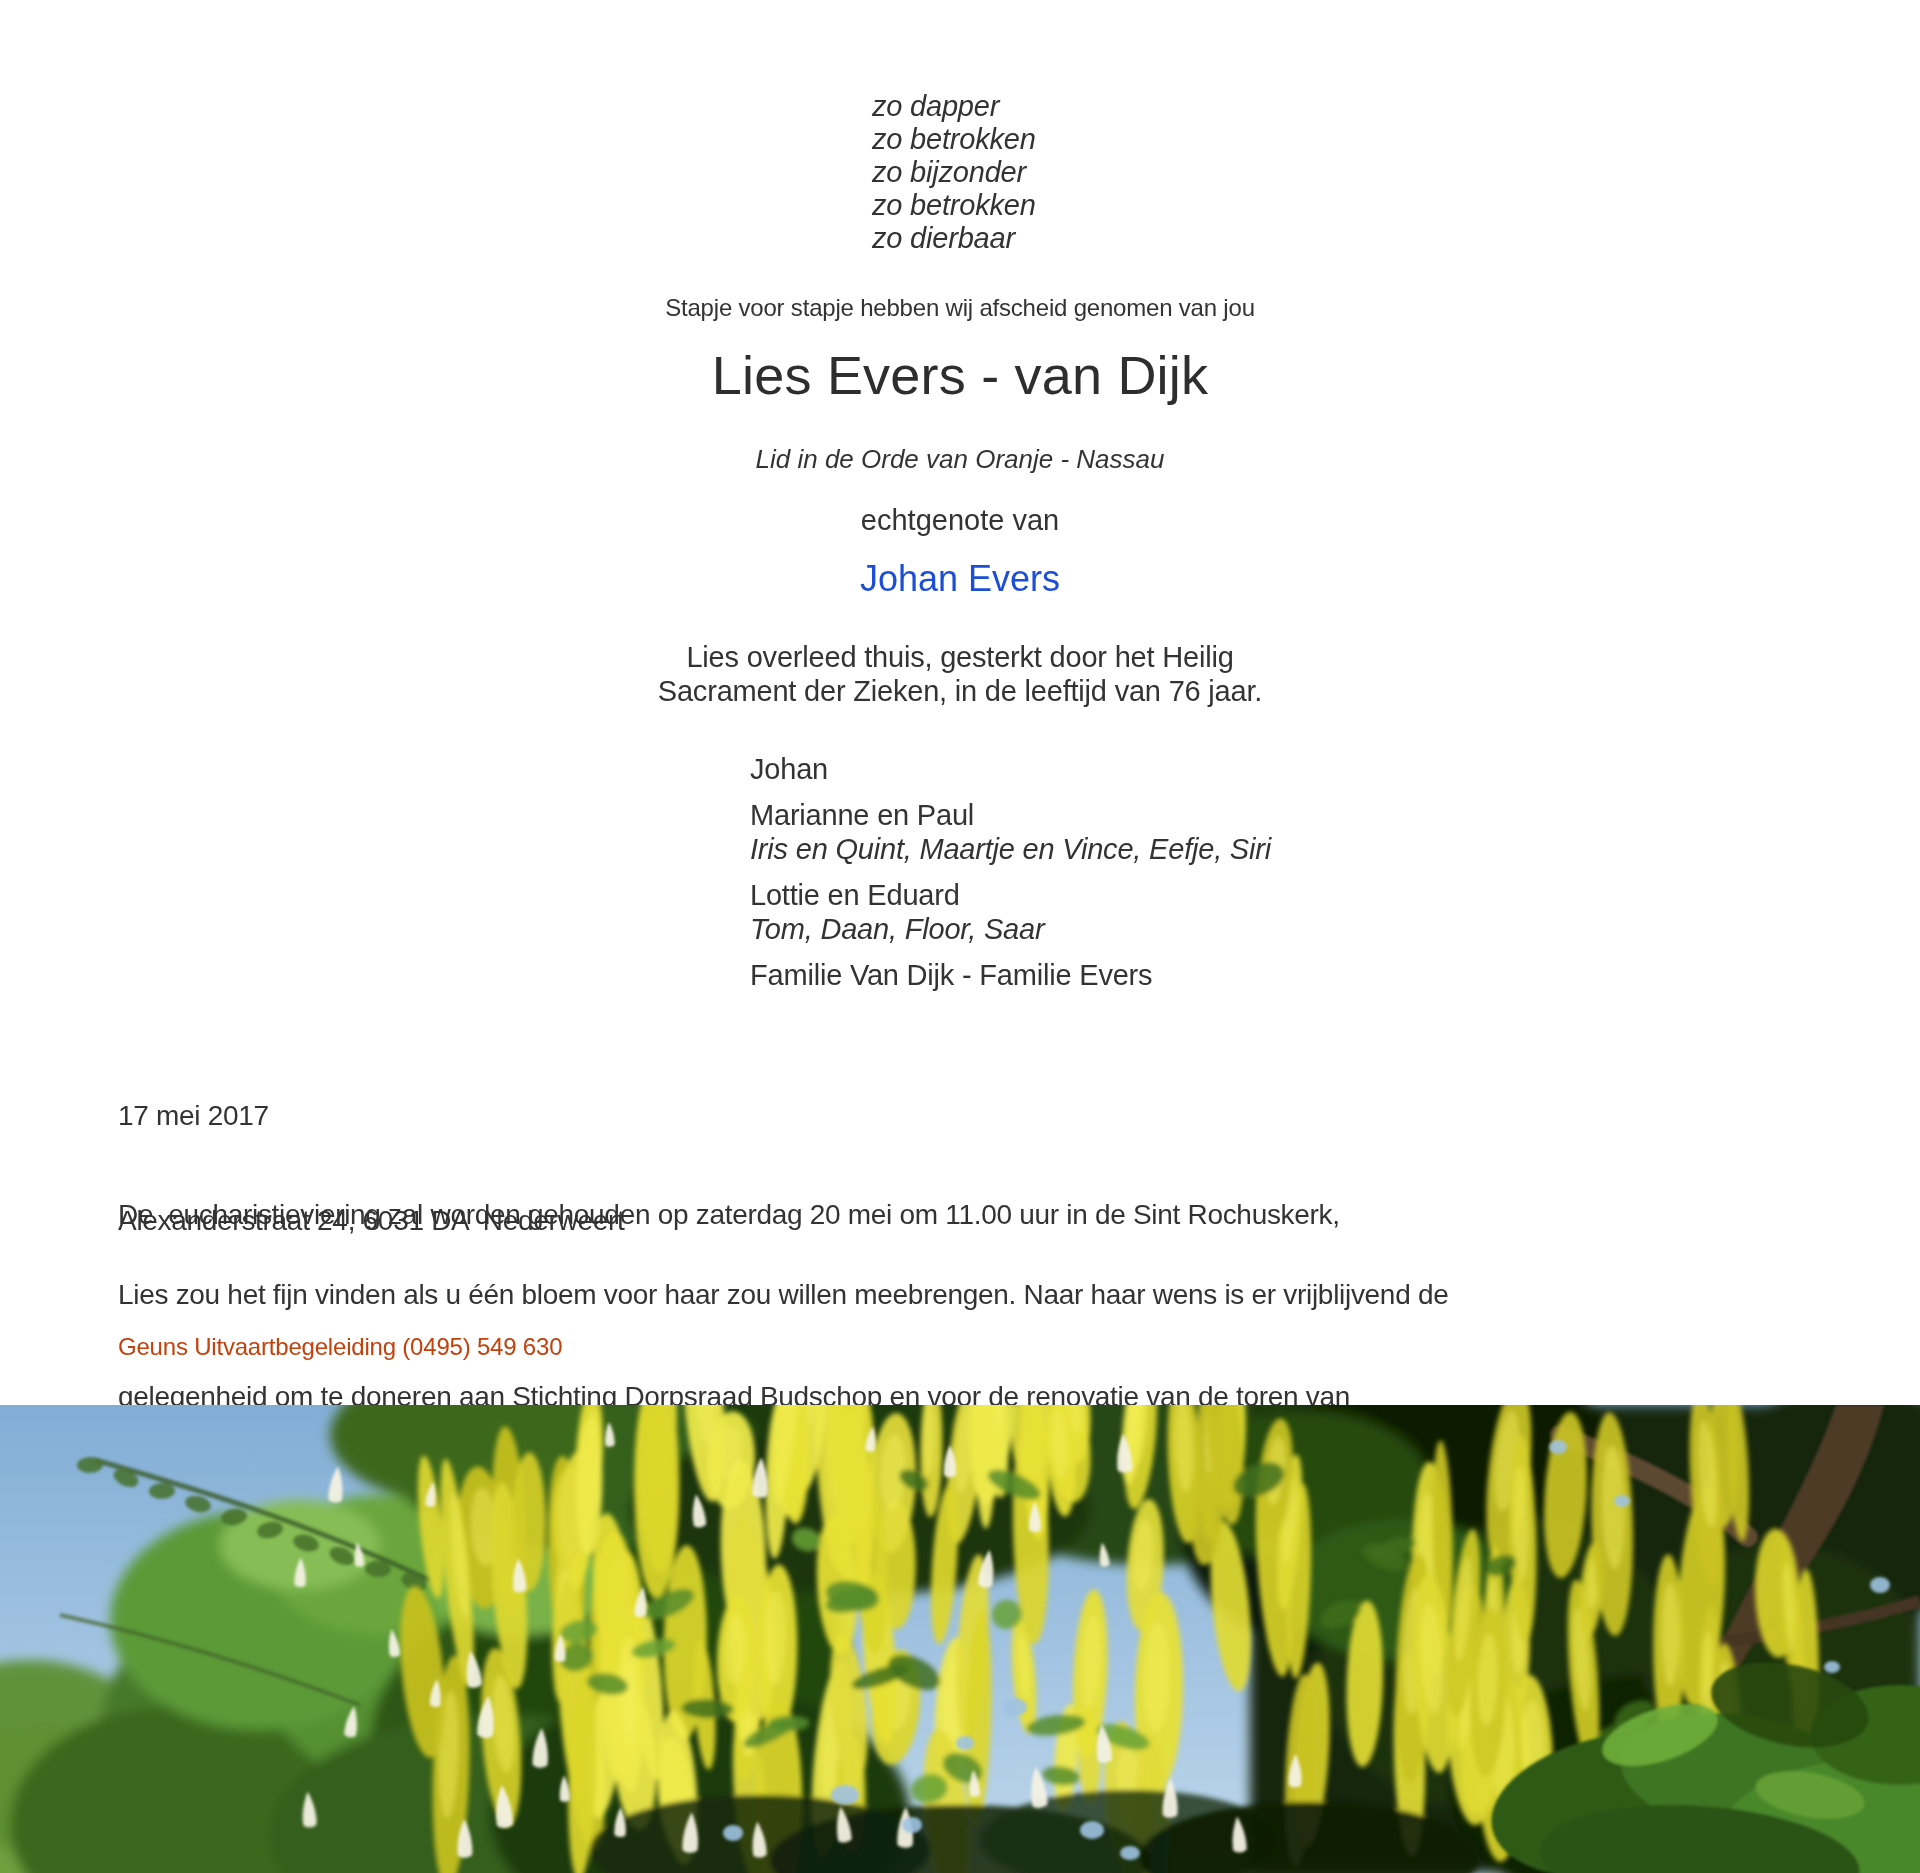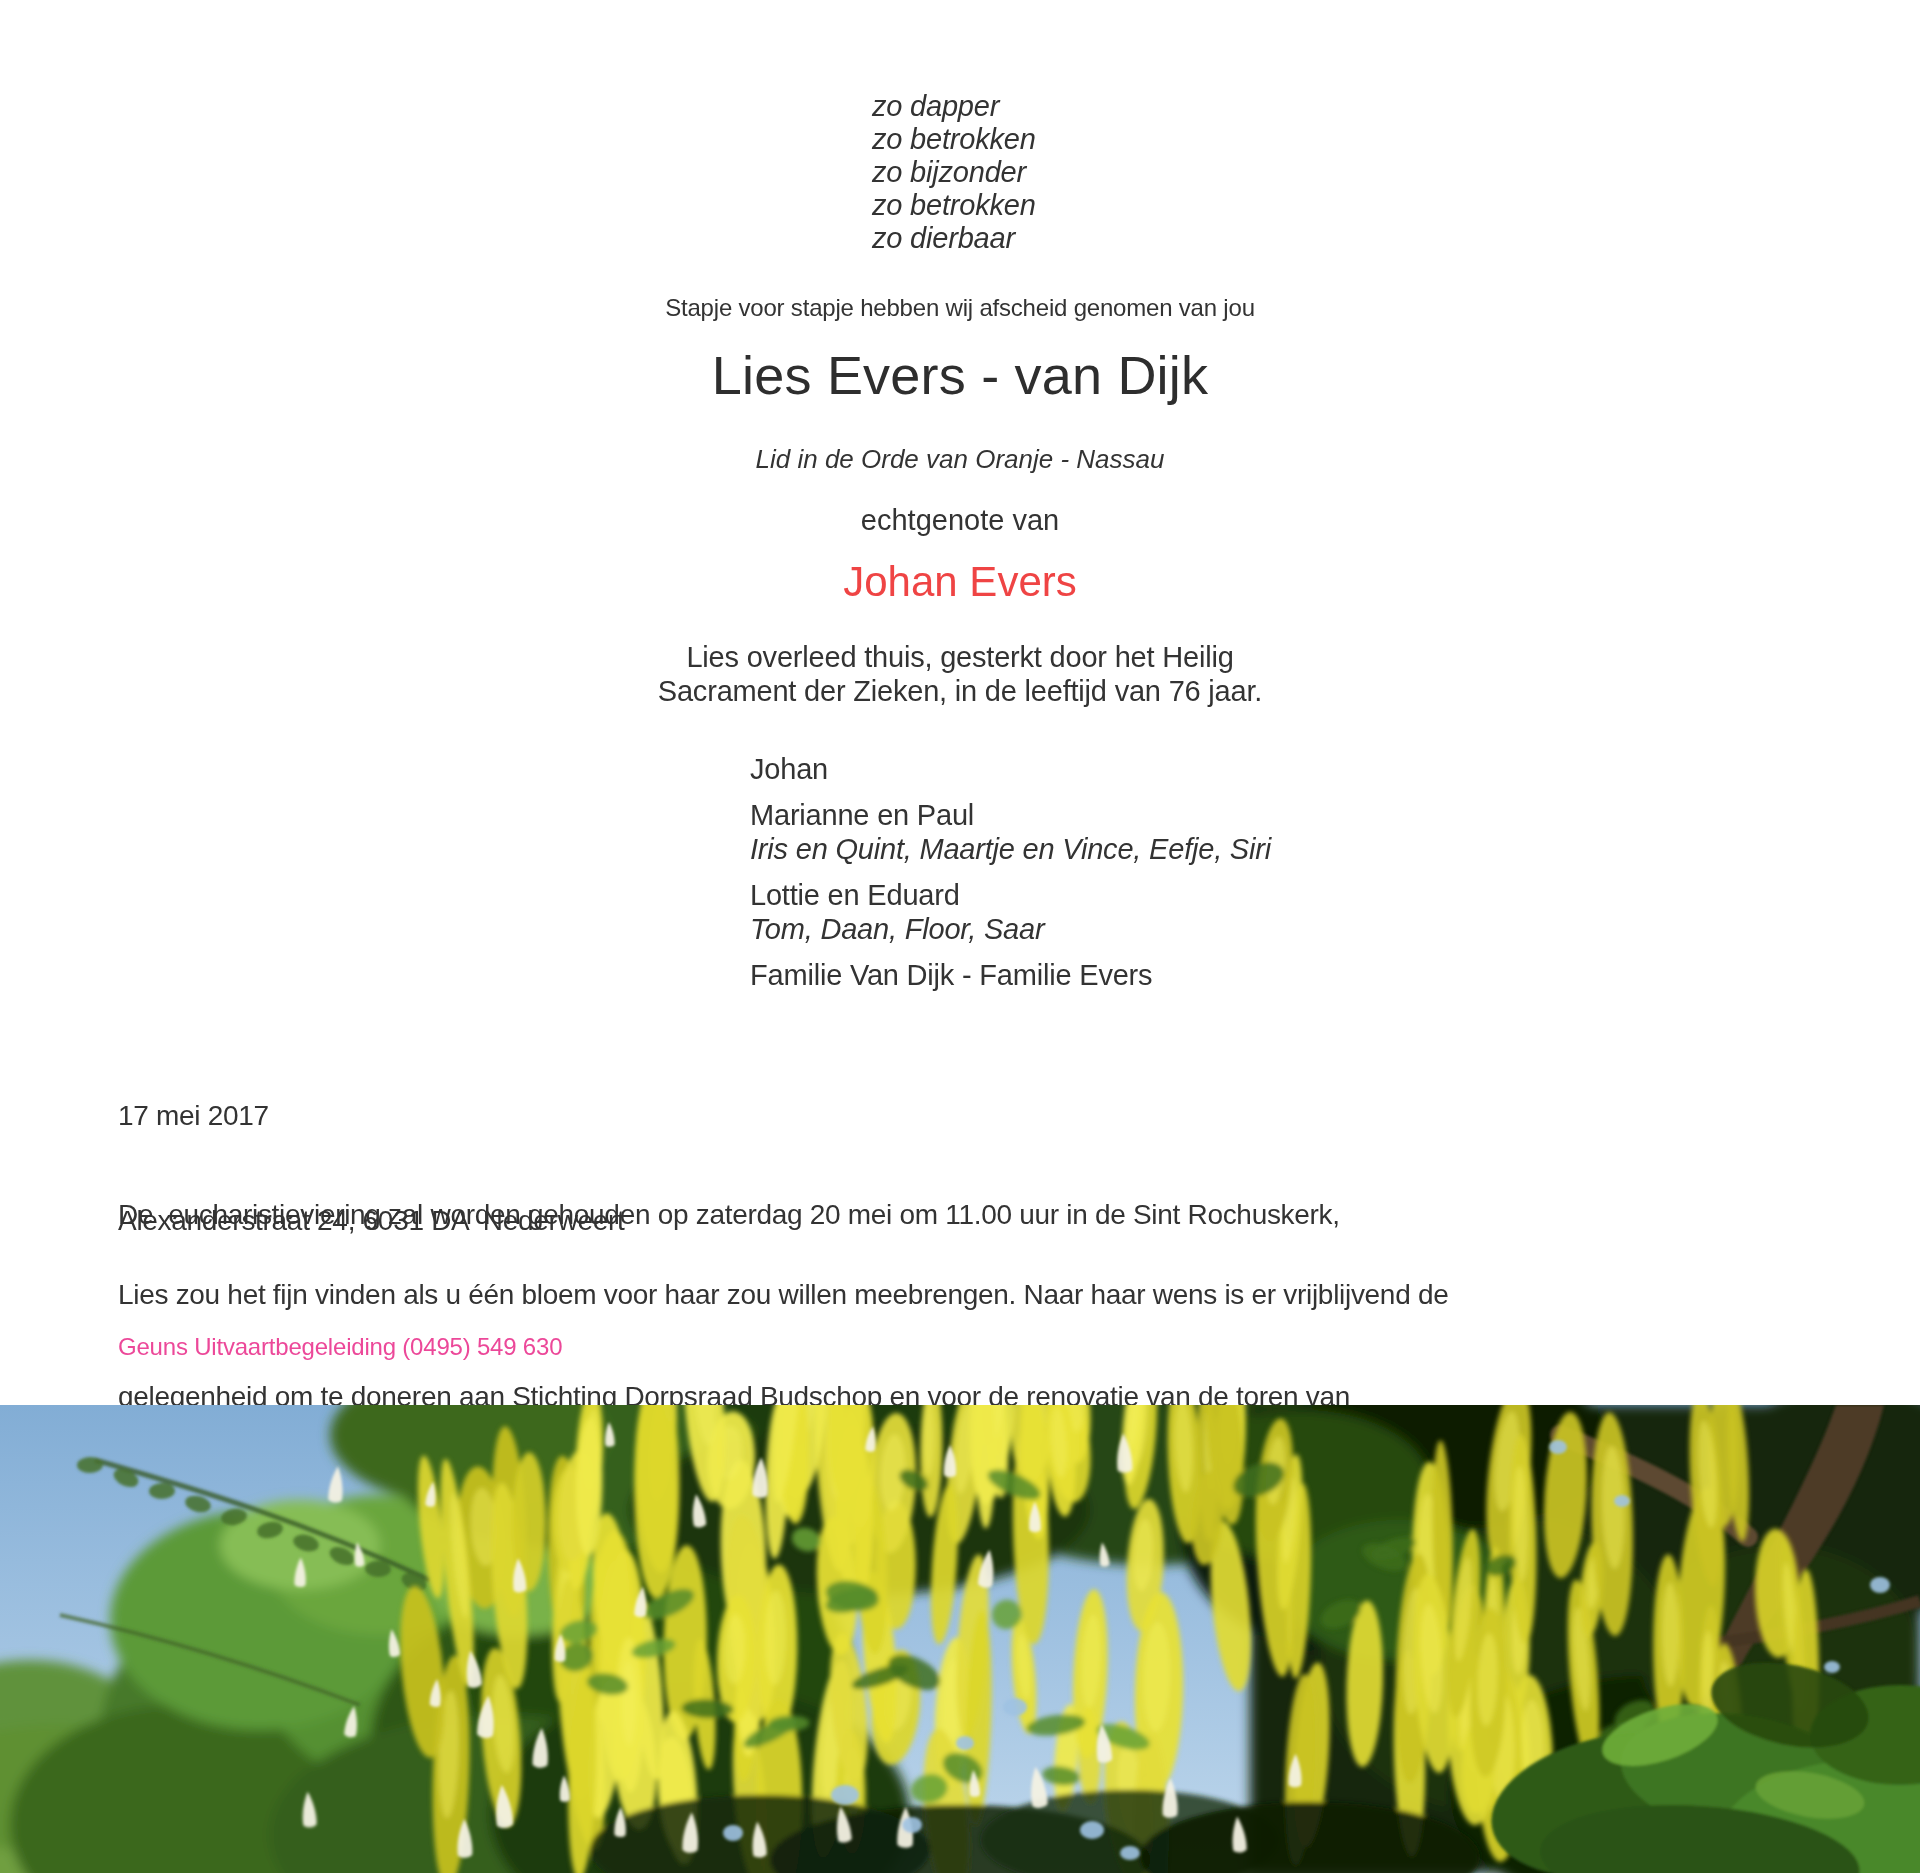--- a/index.html
+++ b/index.html
@@ -7,30 +7,30 @@
        font-family:"Liberation Sans","DejaVu Sans",sans-serif;
        color:#333333;font-weight:300;}
   .abs{position:absolute;}
   .center{left:0;width:1920px;text-align:center;}
   .pre{white-space:pre-wrap;}
   .poem{top:90px;left:872px;font-style:italic;font-size:29px;line-height:33px;letter-spacing:-0.2px;}
   .intro{top:294px;font-size:24px;letter-spacing:-0.2px;}
   .title{top:344px;font-size:54px;letter-spacing:0.2px;color:#2e2e2e;}
   .honor{top:444px;font-size:26px;font-style:italic;}
   .relation{top:504px;font-size:29px;}
-  .spouse{top:558px;font-size:42px;color:#ef4444;}
+  .spouse{top:558px;font-size:36px;color:#1d4ed8;}
   .passing{top:640px;font-size:29px;line-height:34px;letter-spacing:-0.2px;}
   .family{top:752px;left:750px;font-size:29px;line-height:34px;letter-spacing:-0.2px;}
   .fam-group{margin-bottom:12px;}
   .fam-sub{font-style:italic;}
   .details{left:118px;font-size:28px;line-height:34px;letter-spacing:-0.3px;}
   .when{top:1028px;line-height:35px;}
   .para1{top:1130px;text-align:right;}
   .para2{top:1210px;}
-  .undertaker{top:1330px;font-size:24px;letter-spacing:-0.2px;color:#ec4899;}
+  .undertaker{top:1330px;font-size:24px;letter-spacing:-0.2px;color:#c2410c;}
   .photo{position:absolute;top:1405px;left:0;width:1920px;height:468px;overflow:hidden;background:#9cbede;}
   .photo svg{display:block;width:1920px;height:468px;}
 </style>
 </head>
 <body>
 
 <div>
 
   <div class="abs poem">
     <div>zo dapper</div>

